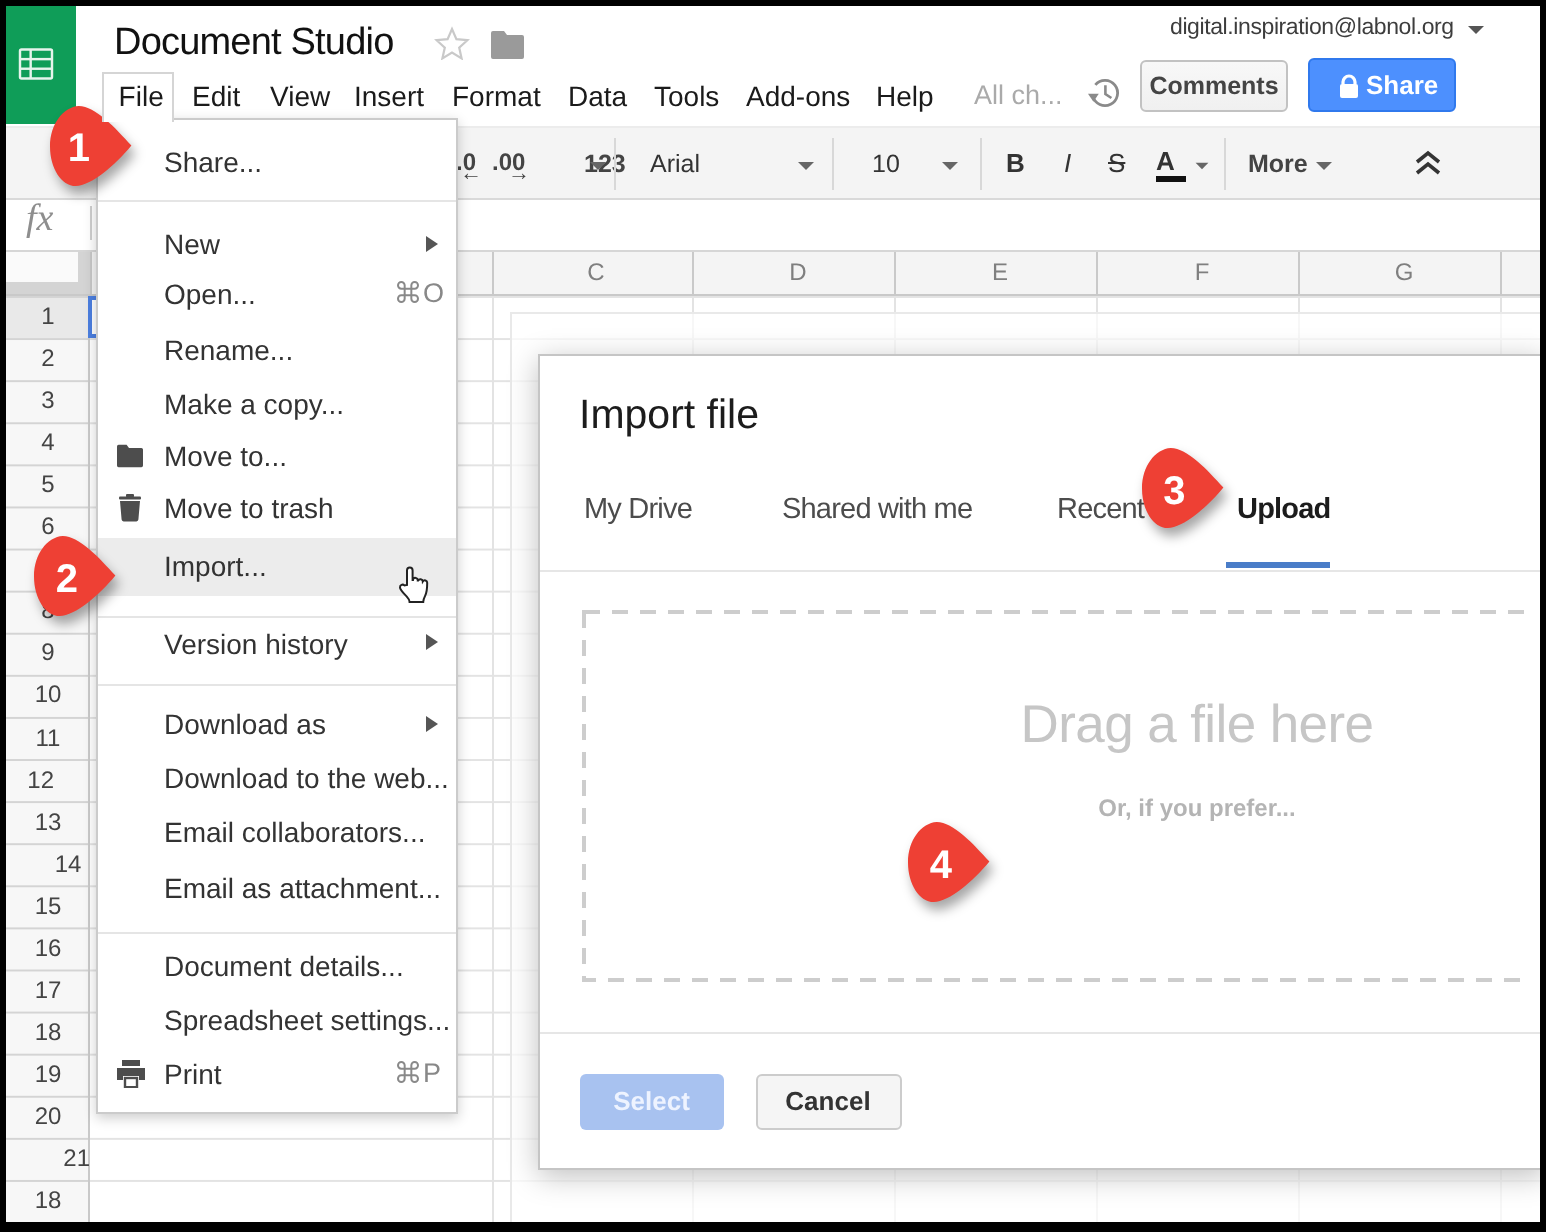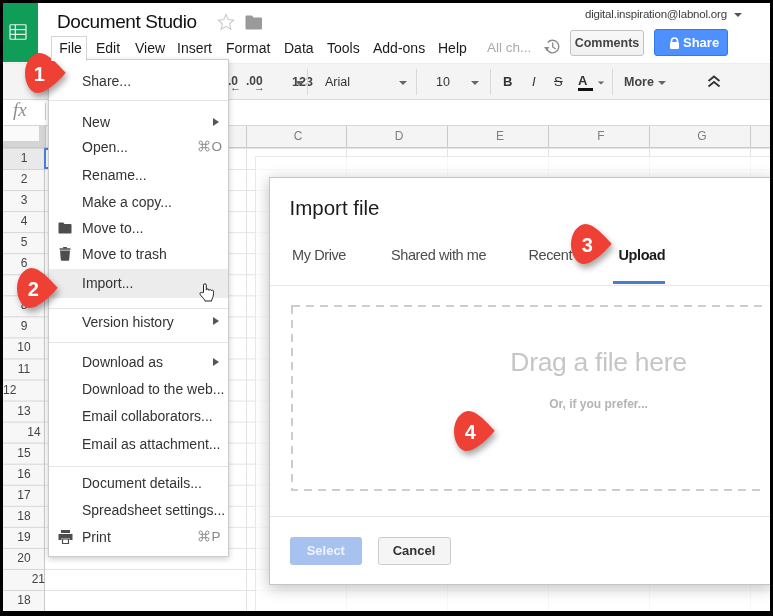--- a/index.html
+++ b/index.html
@@ -128,21 +128,21 @@
           <div class="abs" style="left:0;top:24.55px;width:42px;text-align:center;">2</div>
           <div class="abs" style="left:0;top:45.6px;width:42px;text-align:center;">3</div>
           <div class="abs" style="left:0;top:66.65px;width:42px;text-align:center;">4</div>
           <div class="abs" style="left:0;top:87.7px;width:42px;text-align:center;">5</div>
           <div class="abs" style="left:0;top:108.75px;width:42px;text-align:center;">6</div>
           <div class="abs" style="left:0;top:129.8px;width:42px;text-align:center;">7</div>
           <div class="abs" style="left:0;top:150.85px;width:42px;text-align:center;">8</div>
           <div class="abs" style="left:0;top:171.9px;width:42px;text-align:center;">9</div>
           <div class="abs" style="left:0;top:192.95000000000002px;width:42px;text-align:center;">10</div>
           <div class="abs" style="left:0;top:214px;width:42px;text-align:center;">11</div>
-          <div class="abs" style="left:0;top:235.05px;width:24px;text-align:left;">12</div>
+          <div class="abs" style="left:0;top:235.05px;width:24px;text-align:right;">12</div>
           <div class="abs" style="left:0;top:256.1px;width:42px;text-align:center;">13</div>
           <div class="abs" style="left:0;top:277.15000000000003px;width:62px;text-align:center;">14</div>
           <div class="abs" style="left:0;top:298.2px;width:42px;text-align:center;">15</div>
           <div class="abs" style="left:0;top:319.25px;width:42px;text-align:center;">16</div>
           <div class="abs" style="left:0;top:340.3px;width:42px;text-align:center;">17</div>
           <div class="abs" style="left:0;top:361.35px;width:42px;text-align:center;">18</div>
           <div class="abs" style="left:0;top:382.40000000000003px;width:42px;text-align:center;">19</div>
           <div class="abs" style="left:0;top:403.45px;width:42px;text-align:center;">20</div>
           <div class="abs" style="left:0;top:424.5px;width:42px;text-align:right;">21</div>
           <div class="abs" style="left:0;top:445.55px;width:42px;text-align:center;">18</div>

